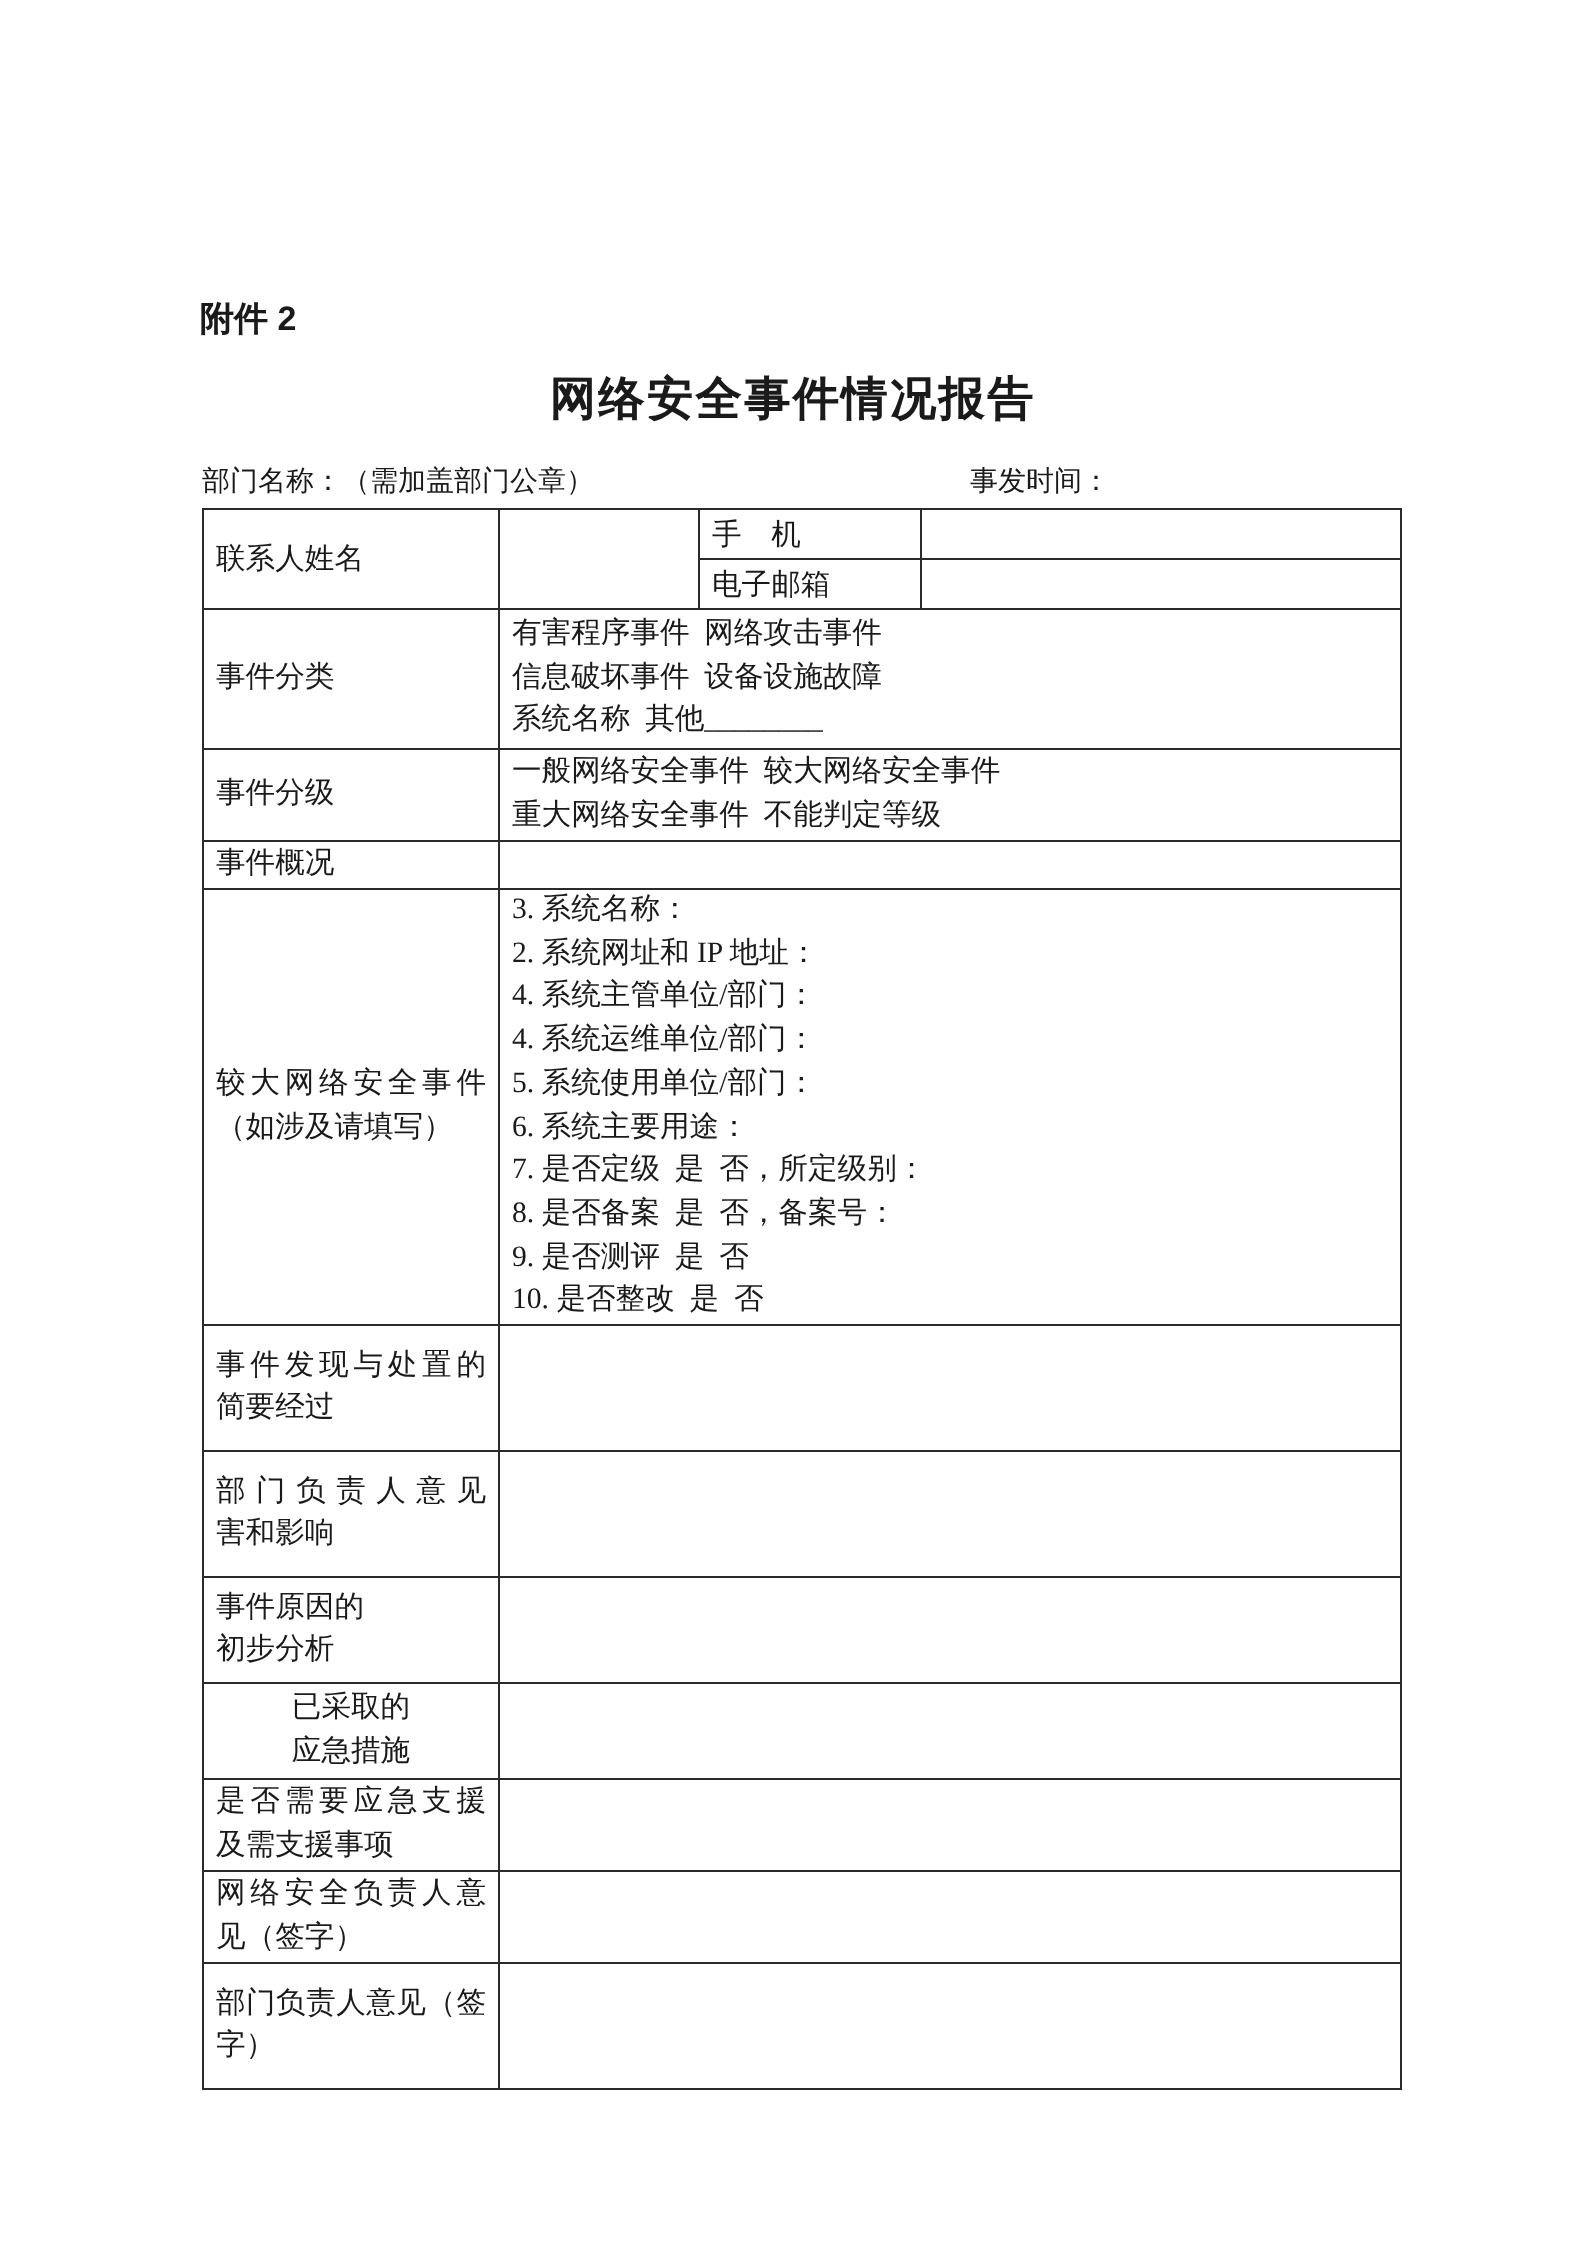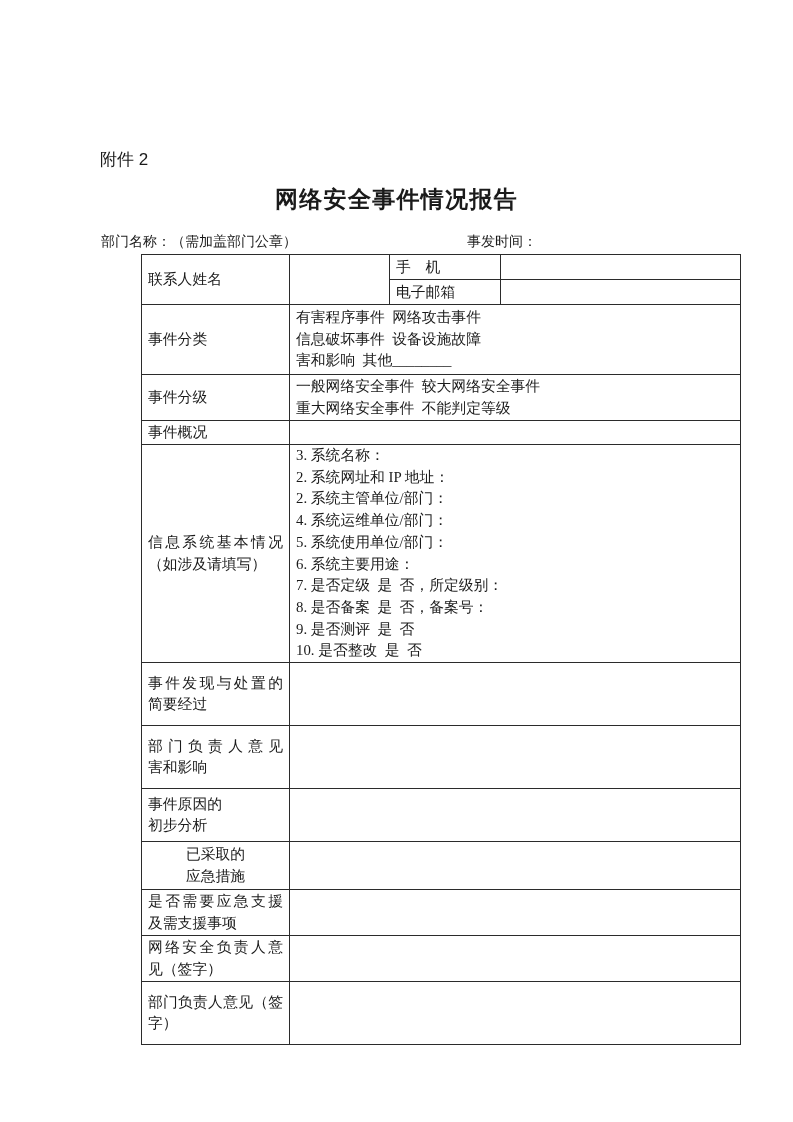--- a/index.html
+++ b/index.html
@@ -13,21 +13,21 @@
     position: relative;
     font-family: "Liberation Serif", "DejaVu Serif", serif;
     color: #1a1a1a;
     overflow: hidden;
   }
   .attachment {
     position: absolute;
     left: 100px;
     top: 149px;
     font-family: "Liberation Sans", "DejaVu Sans", sans-serif;
-    font-weight: 400;
+    font-weight: 700;
     font-size: 17px;
     line-height: 22px;
   }
   .doc-title {
     position: absolute;
     left: 0;
     right: 0;
     top: 185px;
     margin: 0;
     text-align: center;
@@ -40,33 +40,32 @@
     position: absolute;
     left: 101px;
     top: 232px;
     width: 599px;
     height: 21px;
     font-size: 14px;
     line-height: 20px;
   }
   .meta-row .time {
     position: absolute;
-    left: 366px;
+    left: 384px;
     top: 0;
     text-align: center;
   }
   table.report {
     position: absolute;
     left: 101px;
     top: 254px;
     width: 599px;
     border-collapse: collapse;
     table-layout: fixed;
     font-size: 14.8px;
-    margin-left: 40px;
   }
   table.report td {
     border: 1.5px solid #2b2b2b;
     padding: 0 6px;
     vertical-align: middle;
     overflow: hidden;
   }
   td.lbl .ln {
     line-height: 21.5px;
     white-space: normal;
@@ -125,21 +124,21 @@
       <td></td>
     </tr>
 
     <tr class="h70">
       <td class="lbl">
           <div class="ln">事件分类</div>
         </td>
       <td class="content" colspan="3">
           <div class="ln">有害程序事件  网络攻击事件</div>
           <div class="ln">信息破坏事件  设备设施故障</div>
-          <div class="ln">害和影响  其他________</div>
+          <div class="ln">系统名称  其他________</div>
         </td>
     </tr>
 
     <tr class="h46">
       <td class="lbl">
           <div class="ln">事件分级</div>
         </td>
       <td class="content" colspan="3">
           <div class="ln">一般网络安全事件  较大网络安全事件</div>
           <div class="ln">重大网络安全事件  不能判定等级</div>
@@ -148,27 +147,27 @@
 
     <tr class="h24">
       <td class="lbl">
           <div class="ln">事件概况</div>
         </td>
       <td class="content" colspan="3"></td>
     </tr>
 
     <tr class="h218">
       <td class="lbl jt">
-          <div class="ln">信息系统基本情况</div>
+          <div class="ln">较大网络安全事件</div>
           <div class="ln">（如涉及请填写）</div>
         </td>
       <td class="content" colspan="3">
           <div class="ln">3. 系统名称：</div>
           <div class="ln">2. 系统网址和 IP 地址：</div>
-          <div class="ln">2. 系统主管单位/部门：</div>
+          <div class="ln">4. 系统主管单位/部门：</div>
           <div class="ln">4. 系统运维单位/部门：</div>
           <div class="ln">5. 系统使用单位/部门：</div>
           <div class="ln">6. 系统主要用途：</div>
           <div class="ln">7. 是否定级  是  否，所定级别：</div>
           <div class="ln">8. 是否备案  是  否，备案号：</div>
           <div class="ln">9. 是否测评  是  否</div>
           <div class="ln">10. 是否整改  是  否</div>
         </td>
     </tr>
 

